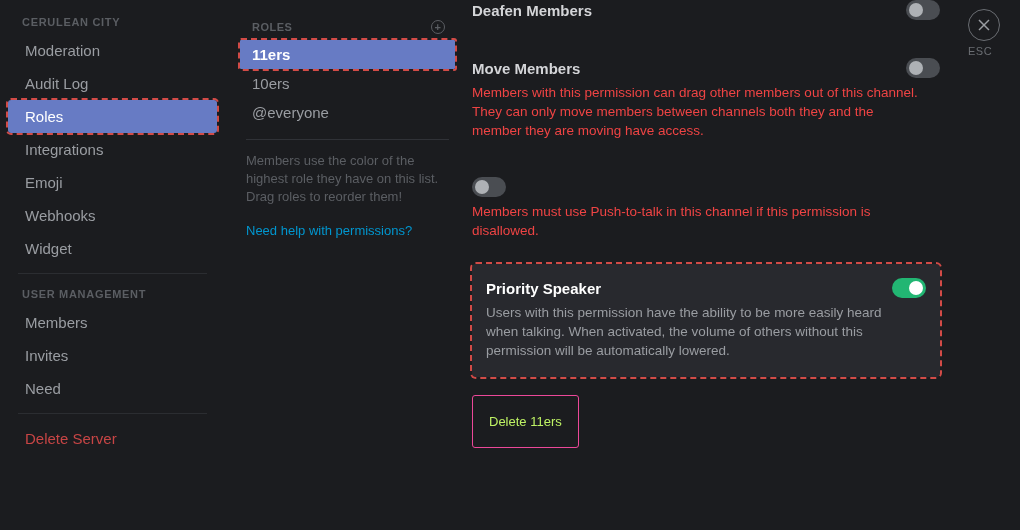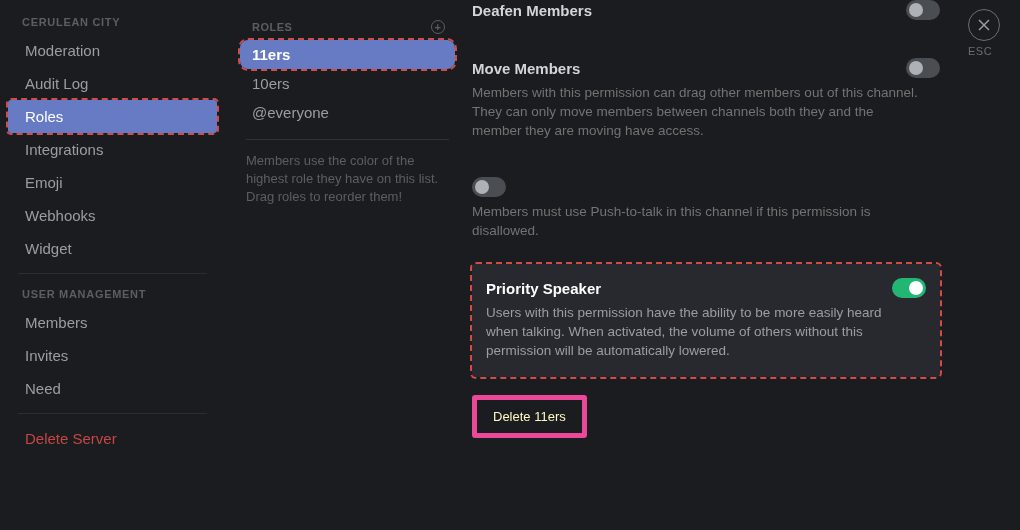--- a/index.html
+++ b/index.html
@@ -70,21 +70,21 @@
     border: 1px solid #5b5e63;
     border-radius: 50%;
     display: flex; align-items: center; justify-content: center;
     font-size: 11px;
     color: #5b5e63;
   }
   .role-item {
     font-size: 15px;
     color: #9a9da2;
     padding: 6px 12px;
-    border-radius: 8px;
+    border-radius: 1px;
     cursor: pointer;
   }
   .role-item.active {
     background: #677bc4;
     color: #fff;
     font-weight: 600;
   }
   .roles-divider {
     height: 1px;
     background: #303237;
@@ -118,21 +118,21 @@
     justify-content: space-between;
     align-items: center;
   }
   .perm-title {
     font-size: 15px;
     font-weight: 600;
     color: #d4d5d8;
   }
   .perm-desc {
     font-size: 13.5px;
-    color: #737373;
+    color: #ef4444;
     line-height: 1.4;
     margin-top: 6px;
     padding-right: 20px;
   }
   .toggle {
     width: 34px; height: 20px;
     background: #4a4d52;
     border-radius: 10px;
     position: relative;
     flex-shrink: 0;
@@ -152,24 +152,24 @@
     border-radius: 4px;
     padding: 14px 14px 16px 14px;
     margin-top: 6px;
     position: relative;
   }
   .priority-block .perm-title { color: #ffffff; }
   .priority-block .perm-desc { color: #9a9da2; }
 
   .delete-role-btn {
     display: inline-block;
-    border: 5px solid #ec4899;
-    color: #fef9c3;
+    border: 1px solid #ec4899;
+    color: #bef264;
     font-size: 13px;
-    padding: 9px 16px;
+    padding: 18px 16px;
     border-radius: 3px;
     margin-top: 18px;
     cursor: pointer;
   }
 
   .esc {
     position: absolute;
     right: 20px; top: 9px;
     text-align: left;
   }
@@ -226,20 +226,21 @@
     <span class="roles-plus">
       <span>+</span>
     </span>
   </div>
   <div class="role-item active callout">11ers</div>
   <div class="role-item">10ers</div>
   <div class="role-item">@everyone</div>
 
   <div class="roles-divider"></div>
   <div class="roles-hint">Members use the color of the highest role they have on this list. Drag roles to reorder them!</div>
+  <a class="help-link">Need help with permissions?</a>
 </div>
 
 <div class="perm-col">
 
   <div class="perm-block" style="padding-top:0">
     <div class="perm-header">
       <div class="perm-title">Deafen Members</div>
       <div class="toggle">
           <div class="knob"></div>
         </div>

